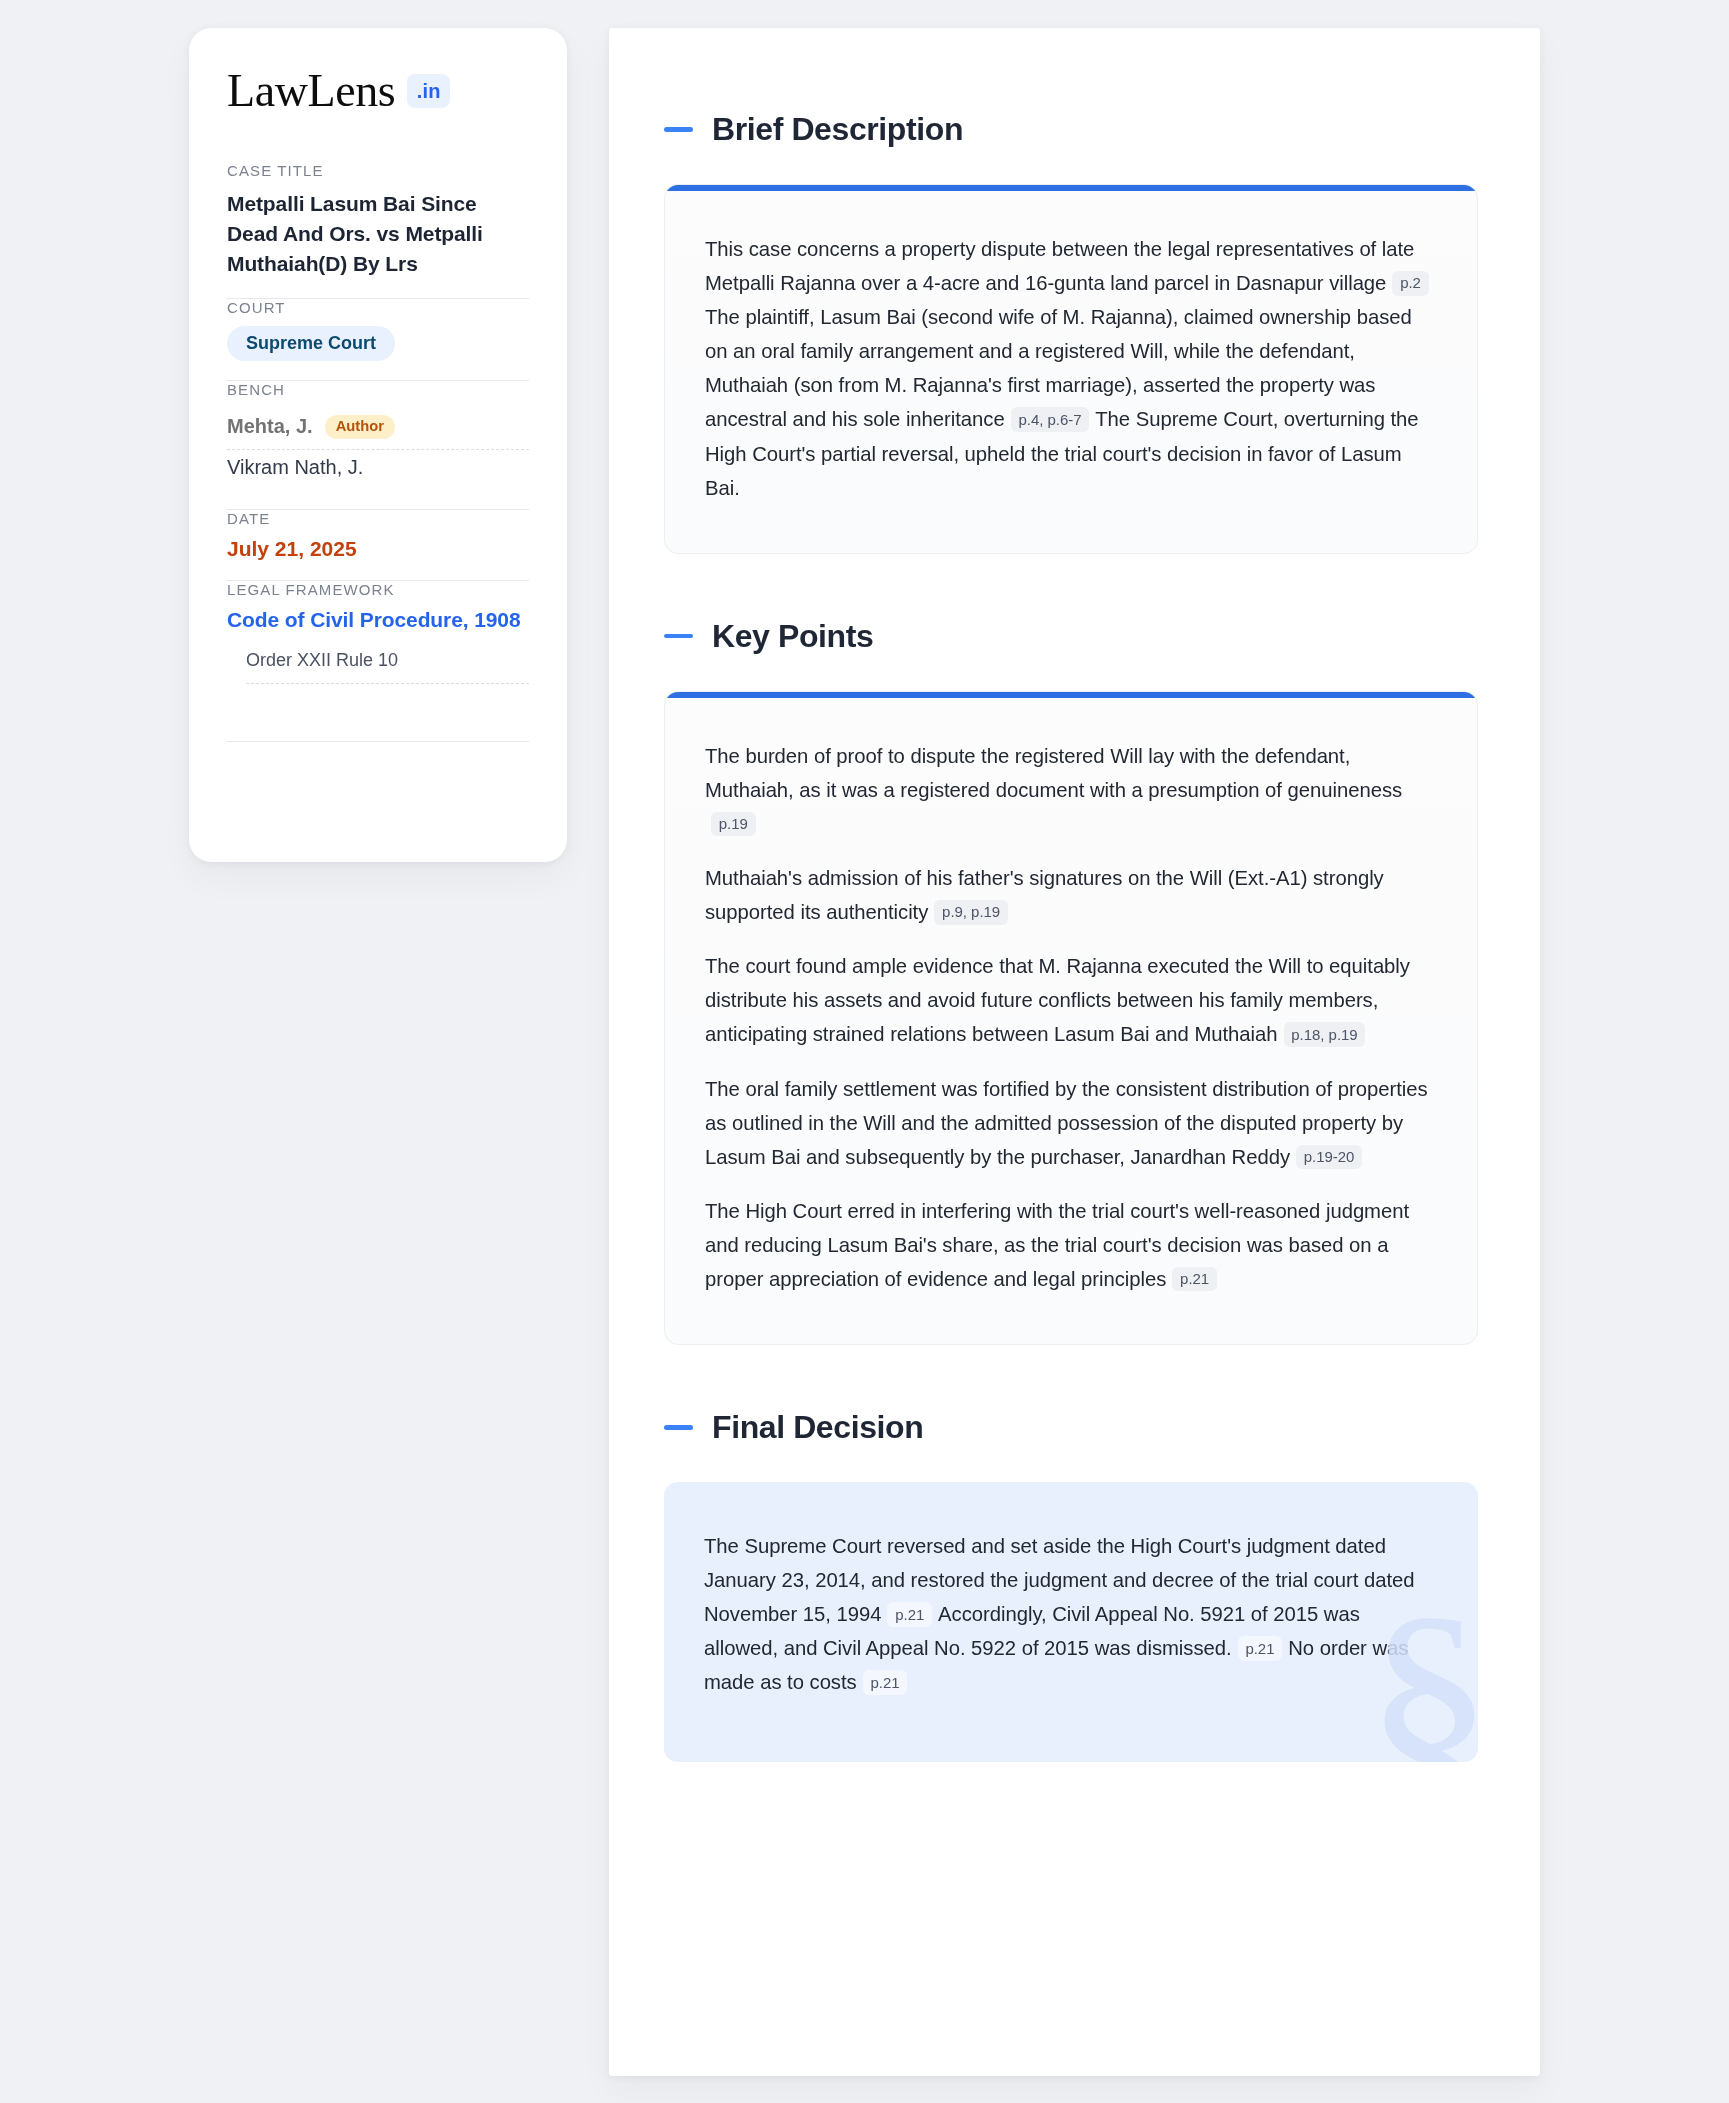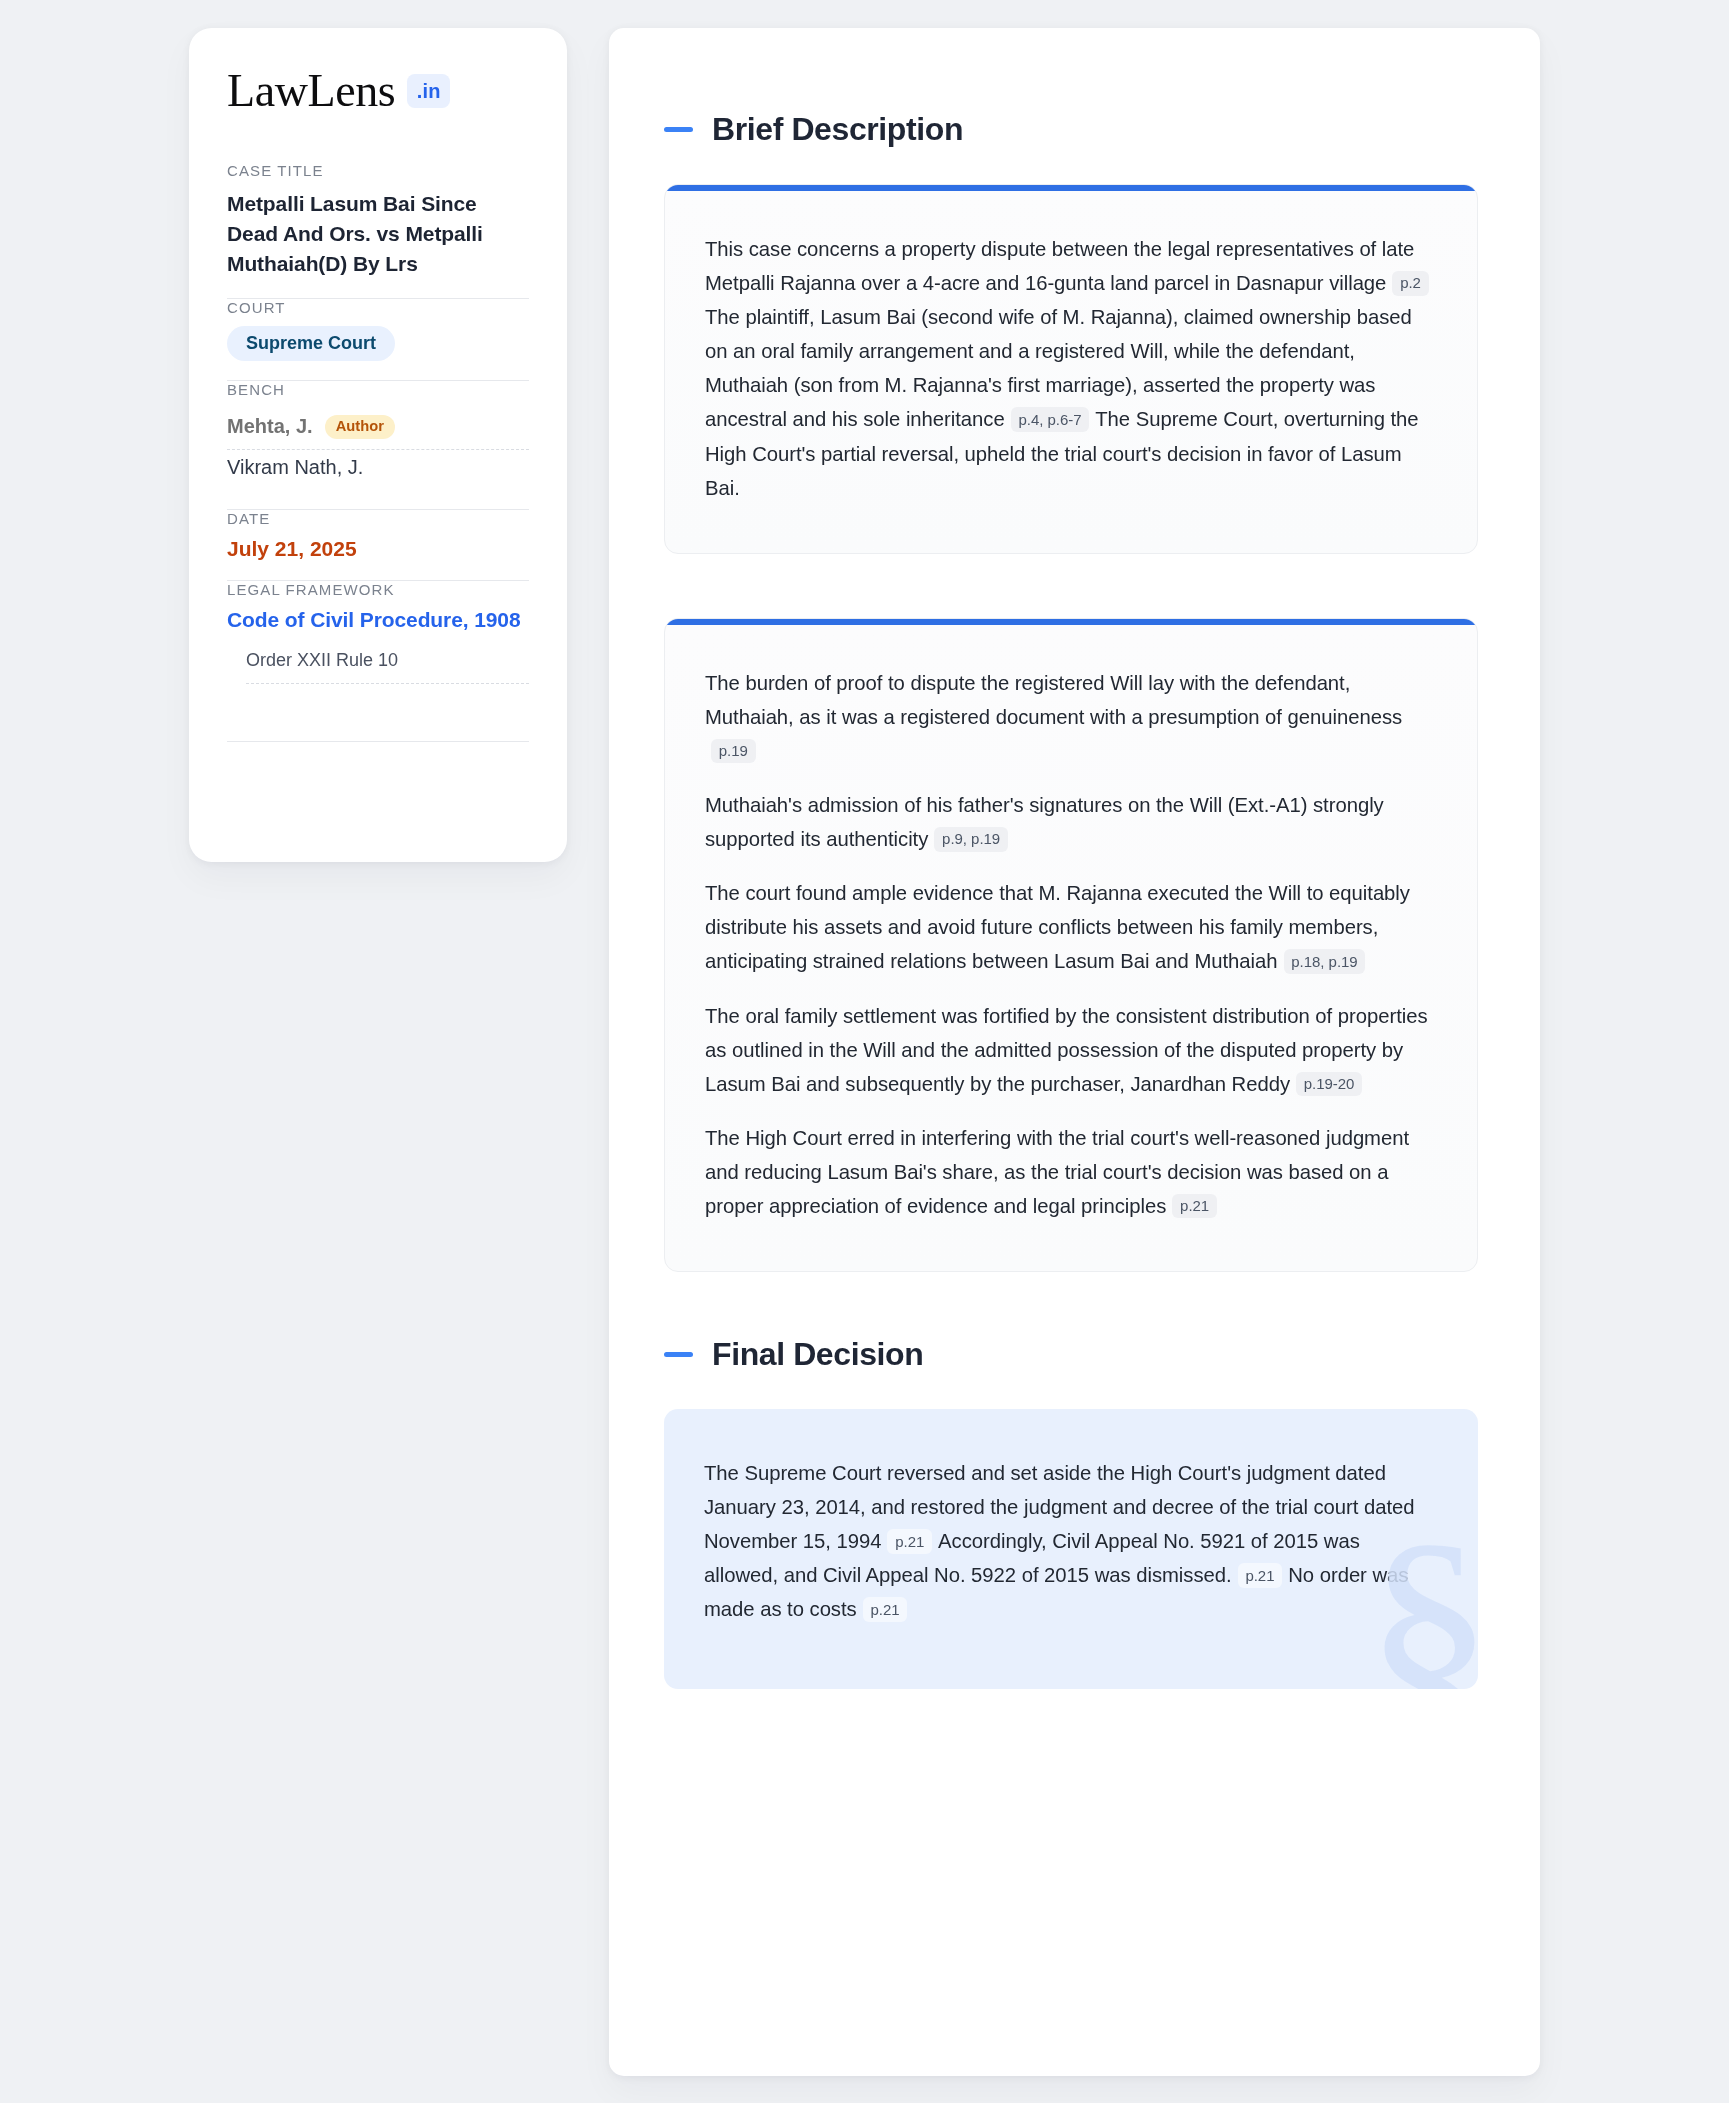--- a/index.html
+++ b/index.html
@@ -150,21 +150,21 @@
     height: 0.9px;
     background: #e6e8ec;
     margin-top: 38px;
   }
 
   
   .main {
     flex: none;
     width: 931px;
     background: #ffffff;
-    border-radius: 15px;
+    border-radius: 3px;
     box-shadow: 0 1.7px 8.6px rgba(15,23,42,0.05), 0 15.6px 35px rgba(15,23,42,0.04);
     padding: 83px 62px 104px 55px;
     height: 2048px;
   }
 
   .section + .section { margin-top: 64px; }
 
   .section-head {
     display: flex;
     align-items: center;
@@ -307,20 +307,24 @@
         <span class="head-dash"></span>
         <h2 class="section-title">Brief Description</h2>
       </div>
       <div class="card card-plain">
         <span class="accent-top"></span>
         <p class="body-text" id="brief-body">This case concerns a property dispute between the legal representatives of late Metpalli Rajanna over a 4-acre and 16-gunta land parcel in Dasnapur village<span class="pref">p.2</span>The plaintiff, Lasum Bai (second wife of M. Rajanna), claimed ownership based on an oral family arrangement and a registered Will, while the defendant, Muthaiah (son from M. Rajanna's first marriage), asserted the property was ancestral and his sole inheritance<span class="pref">p.4, p.6-7</span>The Supreme Court, overturning the High Court's partial reversal, upheld the trial court's decision in favor of Lasum Bai.</p>
       </div>
     </section>
 
     <section class="section">
+      <div class="section-head">
+        <span class="head-dash"></span>
+        <h2 class="section-title">Key Points</h2>
+      </div>
       <div class="card card-plain">
         <span class="accent-top"></span>
         <div id="kp-list">
             <p class="body-text kp">The burden of proof to dispute the registered Will lay with the defendant, Muthaiah, as it was a registered document with a presumption of genuineness<span class="pref">p.19</span></p>
             <p class="body-text kp">Muthaiah's admission of his father's signatures on the Will (Ext.-A1) strongly supported its authenticity<span class="pref">p.9, p.19</span></p>
             <p class="body-text kp">The court found ample evidence that M. Rajanna executed the Will to equitably distribute his assets and avoid future conflicts between his family members, anticipating strained relations between Lasum Bai and Muthaiah<span class="pref">p.18, p.19</span></p>
             <p class="body-text kp">The oral family settlement was fortified by the consistent distribution of properties as outlined in the Will and the admitted possession of the disputed property by Lasum Bai and subsequently by the purchaser, Janardhan Reddy<span class="pref">p.19-20</span></p>
             <p class="body-text kp">The High Court erred in interfering with the trial court's well-reasoned judgment and reducing Lasum Bai's share, as the trial court's decision was based on a proper appreciation of evidence and legal principles<span class="pref">p.21</span></p>
           </div>
       </div>

